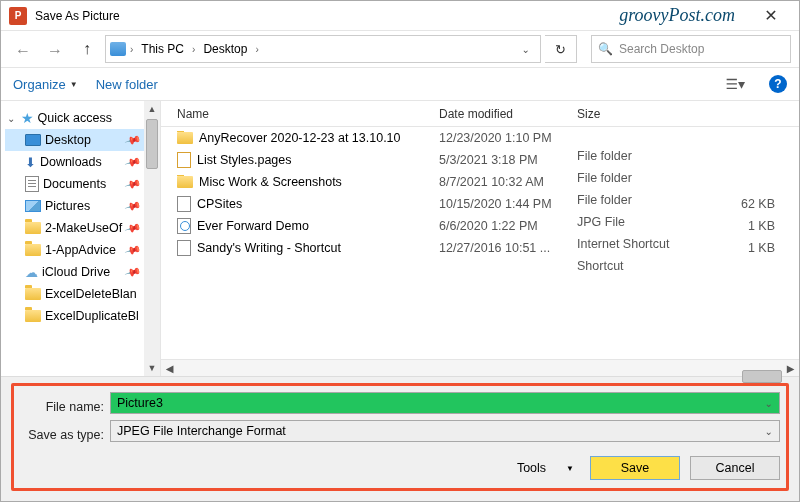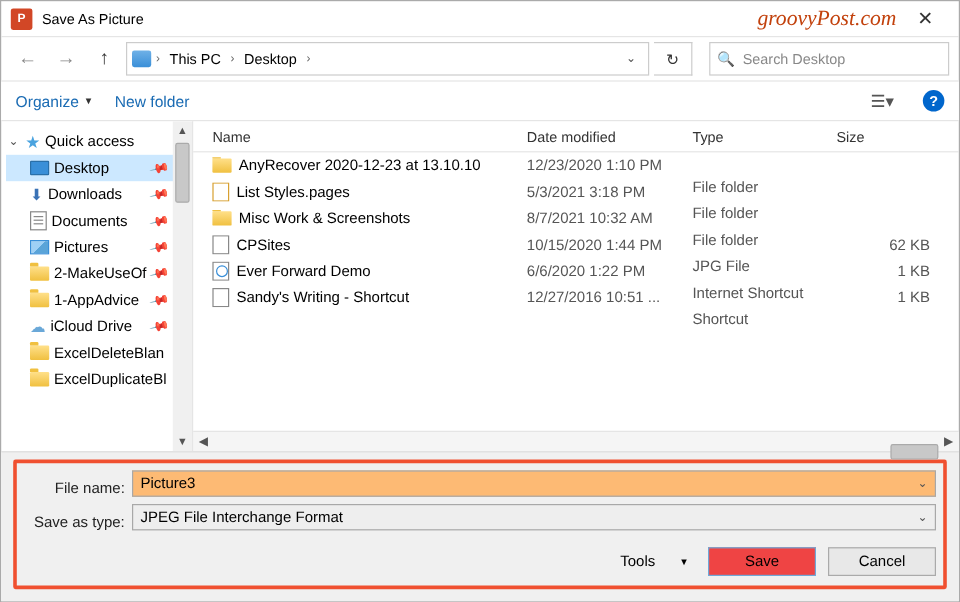--- a/index.html
+++ b/index.html
@@ -4,21 +4,21 @@
 <style>
 * { margin: 0; padding: 0; box-sizing: border-box; font-family: "Segoe UI", Tahoma, sans-serif; }
 body { background: #fff; width: 800px; height: 502px; overflow: hidden; position: relative; }
 
 .window { border: 1px solid #aaa; width: 800px; height: 502px; display: flex; flex-direction: column; background: #fff; }
 
 
 .titlebar { height: 30px; display: flex; align-items: center; padding: 0 8px; border-bottom: 1px solid #e5e5e5; }
 .app-icon { width: 18px; height: 18px; background: #d24726; border-radius: 2px; margin-right: 8px; display:flex; align-items:center; justify-content:center; color:#fff; font-size:10px; font-weight:bold;}
 .title-text { font-size: 12px; color: #000; flex: 1; }
-.watermark { font-family: Georgia, serif; font-style: italic; font-size: 18px; color: #c2410c; margin-right: 4px; }
+.watermark { font-family: Georgia, serif; font-style: italic; font-size: 18px; color: #0c4a6e; margin-right: 16px; }
 .close-btn { width: 40px; height: 28px; display: flex; align-items: center; justify-content: center; font-size: 16px; color:#333; }
 
 
 .navrow { height: 36px; display:flex; align-items:center; padding: 4px 8px; gap:4px; }
 .nav-btn { width: 28px; height: 28px; display:flex; align-items:center; justify-content:center; color:#888; font-size:16px; }
 .nav-btn.enabled { color:#333; }
 .address { flex:1; height:28px; border:1px solid #ccc; display:flex; align-items:center; padding:0 4px; font-size:12px; gap:4px; }
 .addr-seg { padding: 0 4px; display:flex; align-items:center; gap:4px; }
 .folder-ico { width:16px; height:14px; background: linear-gradient(#6fb1e7,#3a8fd8); border-radius:2px; }
 .chev { color:#666; font-size:10px; }
@@ -79,26 +79,26 @@
 .hbar{height:17px;border-top:1px solid #e5e5e5;display:flex;align-items:center;background:#f5f5f5;}
 .hbar .harrow{width:17px;text-align:center;font-size:10px;color:#555;}
 .hbar .htrack{flex:1;position:relative;}
 .hbar .hthumb{position:absolute;right:0;top:2px;height:13px;width:40px;background:#c8c8c8;border:1px solid #aaa;border-radius:2px;}
 
 
 .bottom { background:#f0f0f0; border-top:1px solid #ddd; padding:6px 10px 10px 10px;}
 .highlight { border:3px solid #f05030; border-radius:2px; padding:6px 6px 8px 6px;}
 .formrow{display:flex;align-items:flex-end;margin-bottom:6px;font-size:12.5px;}
 .formrow label{width:84px;text-align:right;margin-right:6px;color:#222;}
-.formrow .field{flex:1;height:22px;border:1px solid #a8a8a8;background:#fdba74;padding:0 6px;display:flex;align-items:center;justify-content:space-between;font-size:12.5px;}
+.formrow .field{flex:1;height:22px;border:1px solid #a8a8a8;background:#22c55e;padding:0 6px;display:flex;align-items:center;justify-content:space-between;font-size:12.5px;}
 .formrow .field.grey{background:#eee;}
 .btnrow{display:flex;justify-content:flex-end;align-items:center;gap:10px;margin-top:14px;font-size:12.5px;}
 .tools{display:flex;align-items:center;gap:20px;margin-right:6px;}
 .btn{width:90px;height:24px;border:1px solid #aaa;background:#e8e8e8;display:flex;align-items:center;justify-content:center;font-size:12.5px;}
-.btn.primary{border:1px solid #6fa8d8;background:#ef4444;}
+.btn.primary{border:1px solid #6fa8d8;background:#fde047;}
 </style>
 </head>
 <body>
 
 <div class="window">
 
   <div class="titlebar">
     <div class="app-icon">P</div>
     <div class="title-text">Save As Picture</div>
     <div class="watermark">groovyPost.com</div>
@@ -198,21 +198,20 @@
         <div class="thumb"></div>
         <div style="flex:1"></div>
         <div class="arrow">▼</div>
       </div>
     </div>
 
     <div class="files">
       <div class="cols">
         <div class="col-name">Name</div>
         <div class="col-date">Date modified</div>
-        <div class="col-type">Type</div>
         <div class="col-size">Size</div>
       </div>
       <div class="filelist" id="file-rows">
           <div class="row">
             <div class="fn">
               <span class="ico-folder"></span>
               <span>AnyRecover 2020-12-23 at 13.10.10</span>
             </div>
             <div class="fd">12/23/2020 1:10 PM</div>
             <div class="ft">File folder</div>

